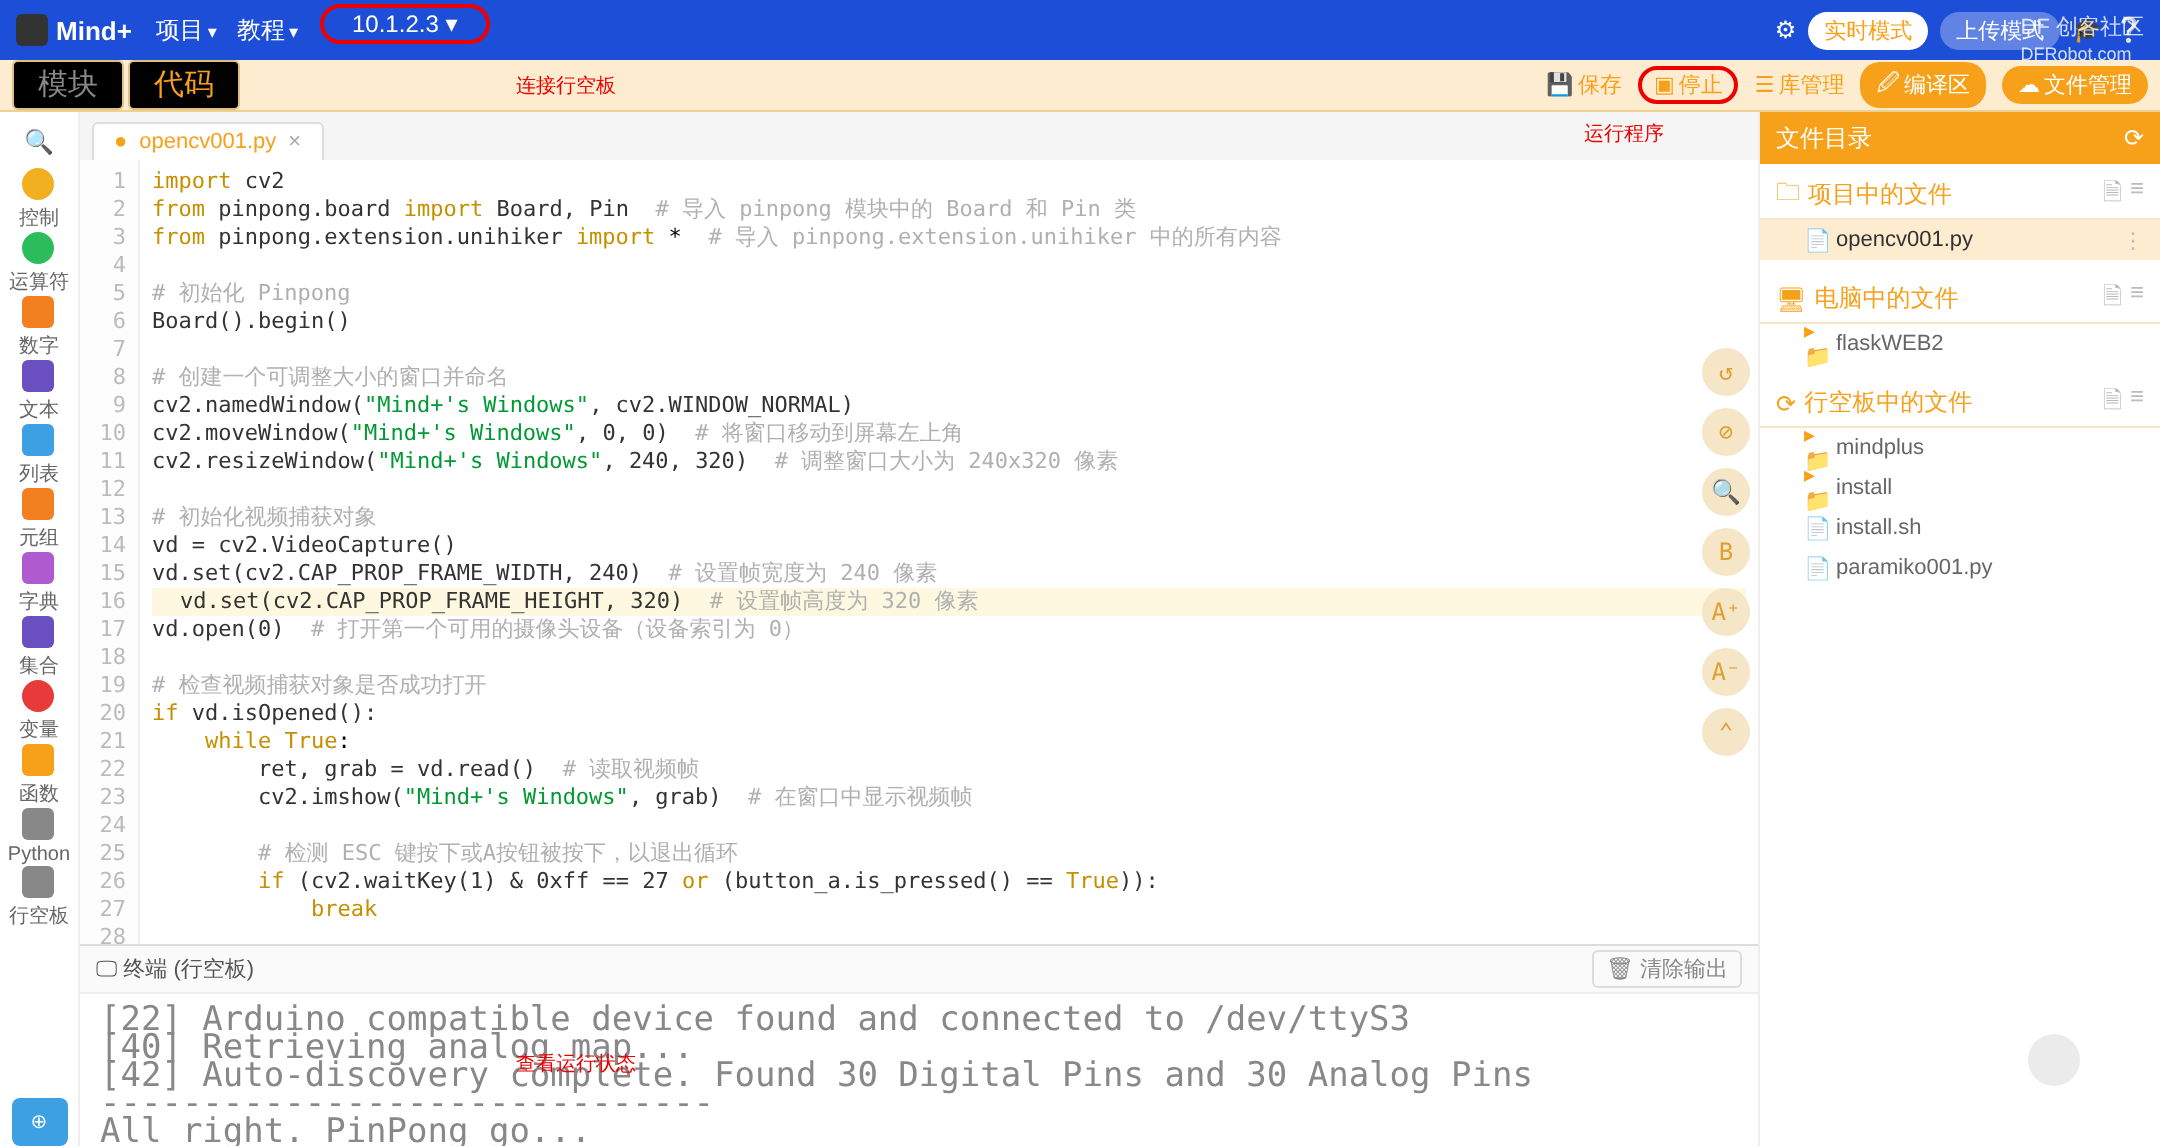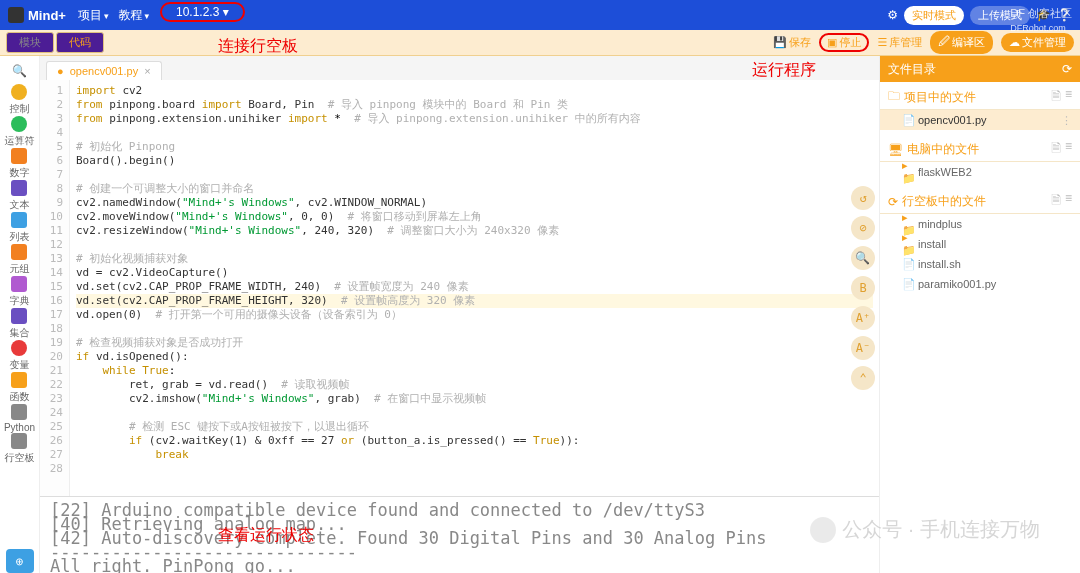--- a/index.html
+++ b/index.html
@@ -7,46 +7,46 @@
 .top-bar { height: 30px; background: #1d4ed8; display: flex; align-items: center; padding: 0 8px; color: #fff; }
 .logo { font-weight: bold; font-size: 13px; margin-right: 12px; display: flex; align-items: center; }
 .logo span.ico { width: 16px; height: 16px; background: #333; border-radius: 3px; margin-right: 4px; display: inline-block; }
 .menu-item { margin-right: 10px; cursor: pointer; font-size: 12px; }
 .menu-item .tri { font-size: 9px; margin-left: 2px; }
 .ip-circle { border: 2px solid #e00; border-radius: 14px; padding: 1px 14px; position: absolute; left: 160px; top: 2px; color: #fff; }
 .top-right { margin-left: auto; display: flex; align-items: center; gap: 6px; }
 .top-btn { background: #fff; color: #f7a01a; padding: 2px 8px; border-radius: 10px; font-size: 11px; }
 .top-btn2 { background: rgba(255,255,255,0.3); color: #fff; padding: 2px 8px; border-radius: 10px; font-size: 11px; }
 .sub-bar { height: 26px; background: #fdecd0; display: flex; align-items: center; padding: 0 6px; border-bottom: 1px solid #f0d090; }
-.sub-bar .seg { background: #4c1d95; border: 1px solid #e0c080; padding: 2px 12px; font-size: 11px; margin-right: 2px; color: #888; border-radius: 3px; }
+.sub-bar .seg { background: #000000; border: 1px solid #e0c080; padding: 2px 12px; font-size: 15px; margin-right: 2px; color: #888; border-radius: 3px; }
 .sub-bar .seg.active { color: #f7a01a; }
 .sub-right { margin-left: auto; display: flex; gap: 8px; color: #f7a01a; font-size: 11px; align-items: center; }
 .sub-icon-btn { display: flex; align-items: center; gap: 2px; cursor: pointer; }
 .stop-circle { border: 2px solid #e00; border-radius: 14px; padding: 0px 6px; display: flex; align-items: center; gap: 2px; }
-.annot { position: absolute; color: #e00; font-size: 16px; font-weight: 500; }
+.annot { position: absolute; color: #e00; font-size: 10px; font-weight: 500; margin-left: 40px; }
 .main { display: flex; height: 517px; }
 .left-rail { width: 40px; background: #fff; border-right: 1px solid #eee; display: flex; flex-direction: column; align-items: center; padding-top: 8px; gap: 6px; }
 .rail-item { display: flex; flex-direction: column; align-items: center; font-size: 10px; color: #666; cursor: pointer; }
 .rail-dot { width: 16px; height: 16px; border-radius: 50%; margin-bottom: 2px; }
 .rail-sq { width: 16px; height: 16px; border-radius: 3px; margin-bottom: 2px; }
 .editor-area { flex: 1; display: flex; flex-direction: column; border-right: 1px solid #eee; min-width: 0; }
 .tab-row { height: 24px; background: #f5f5f5; display: flex; align-items: flex-end; padding-left: 6px; }
 .tab { background: #fff; border: 1px solid #ddd; border-bottom: none; padding: 3px 10px; font-size: 11px; color: #f7a01a; display: flex; align-items: center; gap: 6px; border-radius: 3px 3px 0 0; }
 .tab .close { color: #aaa; cursor: pointer; }
 .code-wrap { flex: 1; display: flex; overflow: hidden; position: relative; background: #fff; font-family: Consolas, monospace; font-size: 11px; line-height: 14px; }
 .gutter { width: 30px; text-align: right; color: #bbb; padding: 4px 6px 4px 0; background: #fdfdfd; border-right: 1px solid #eee; }
 .gutter div { height: 14px; }
 .code { flex: 1; padding: 4px 6px; white-space: pre; overflow: hidden; }
 .code div { height: 14px; }
 .kw { color: #c59000; }
 .str { color: #009933; }
 .num { color: #333; }
 .cmt { color: #b0b0b0; }
 .ident { color: #333; }
-.hl-line { background: #fff8e0; }
+.hl-line { background: #fff8e0; padding-left: 14px; }
 .side-buttons { position: absolute; right: 4px; top: 50%; transform: translateY(-50%); display: flex; flex-direction: column; gap: 6px; }
 .side-btn { width: 24px; height: 24px; border-radius: 50%; background: #f5e6c8; color: #e0a030; display: flex; align-items: center; justify-content: center; font-size: 12px; cursor: pointer; }
 .terminal { border-top: 1px solid #ddd; background: #fff; }
 .term-head { height: 24px; display: flex; align-items: center; padding: 0 8px; background: #fafafa; border-bottom: 1px solid #eee; }
 .term-head .ttl { font-size: 11px; color: #555; }
 .term-head .clear { margin-left: auto; font-size: 11px; color: #888; border: 1px solid #ddd; padding: 1px 6px; border-radius: 3px; cursor: pointer; }
 .term-body { padding: 6px 10px; font-family: Consolas, monospace; font-size: 17px; color: #888; line-height: 14px; white-space: pre-wrap; height: 76px; overflow: hidden; }
 .right-panel { width: 200px; background: #fff; display: flex; flex-direction: column; }
 .rp-head { height: 26px; background: #f7a01a; color: #fff; display: flex; align-items: center; padding: 0 8px; font-size: 12px; }
 .rp-head .rp-ico { margin-left: auto; }
@@ -198,20 +198,24 @@
           <div class="side-btn">⊘</div>
           <div class="side-btn">🔍</div>
           <div class="side-btn">B</div>
           <div class="side-btn">A⁺</div>
           <div class="side-btn">A⁻</div>
           <div class="side-btn">⌃</div>
         </div>
     </div>
 
     <div class="terminal">
+      <div class="term-head">
+        <span class="ttl">🖵 <span>终端 (行空板)</span></span>
+        <span class="clear">🗑 <span>清除输出</span></span>
+      </div>
       <div class="term-body" id="term-body">[22] Arduino compatible device found and connected to /dev/ttyS3
 [40] Retrieving analog map...
 [42] Auto-discovery complete. Found 30 Digital Pins and 30 Analog Pins
 ------------------------------
 All right. PinPong go...
 ------------------------------
 </div>
     </div>
   </div>
 
@@ -262,14 +266,13 @@
           <div class="rp-file"><span class="fico">📄</span>paramiko001.py</div>
         </div>
     </div>
   </div>
 </div>
 
 <div class="annot" style="left:218px;top:525px">查看运行状态</div>
 
 <div class="watermark">
   <span class="wx"></span>
-  <span>公众号 · 手机连接万物</span>
 </div>
 
 </body></html>

